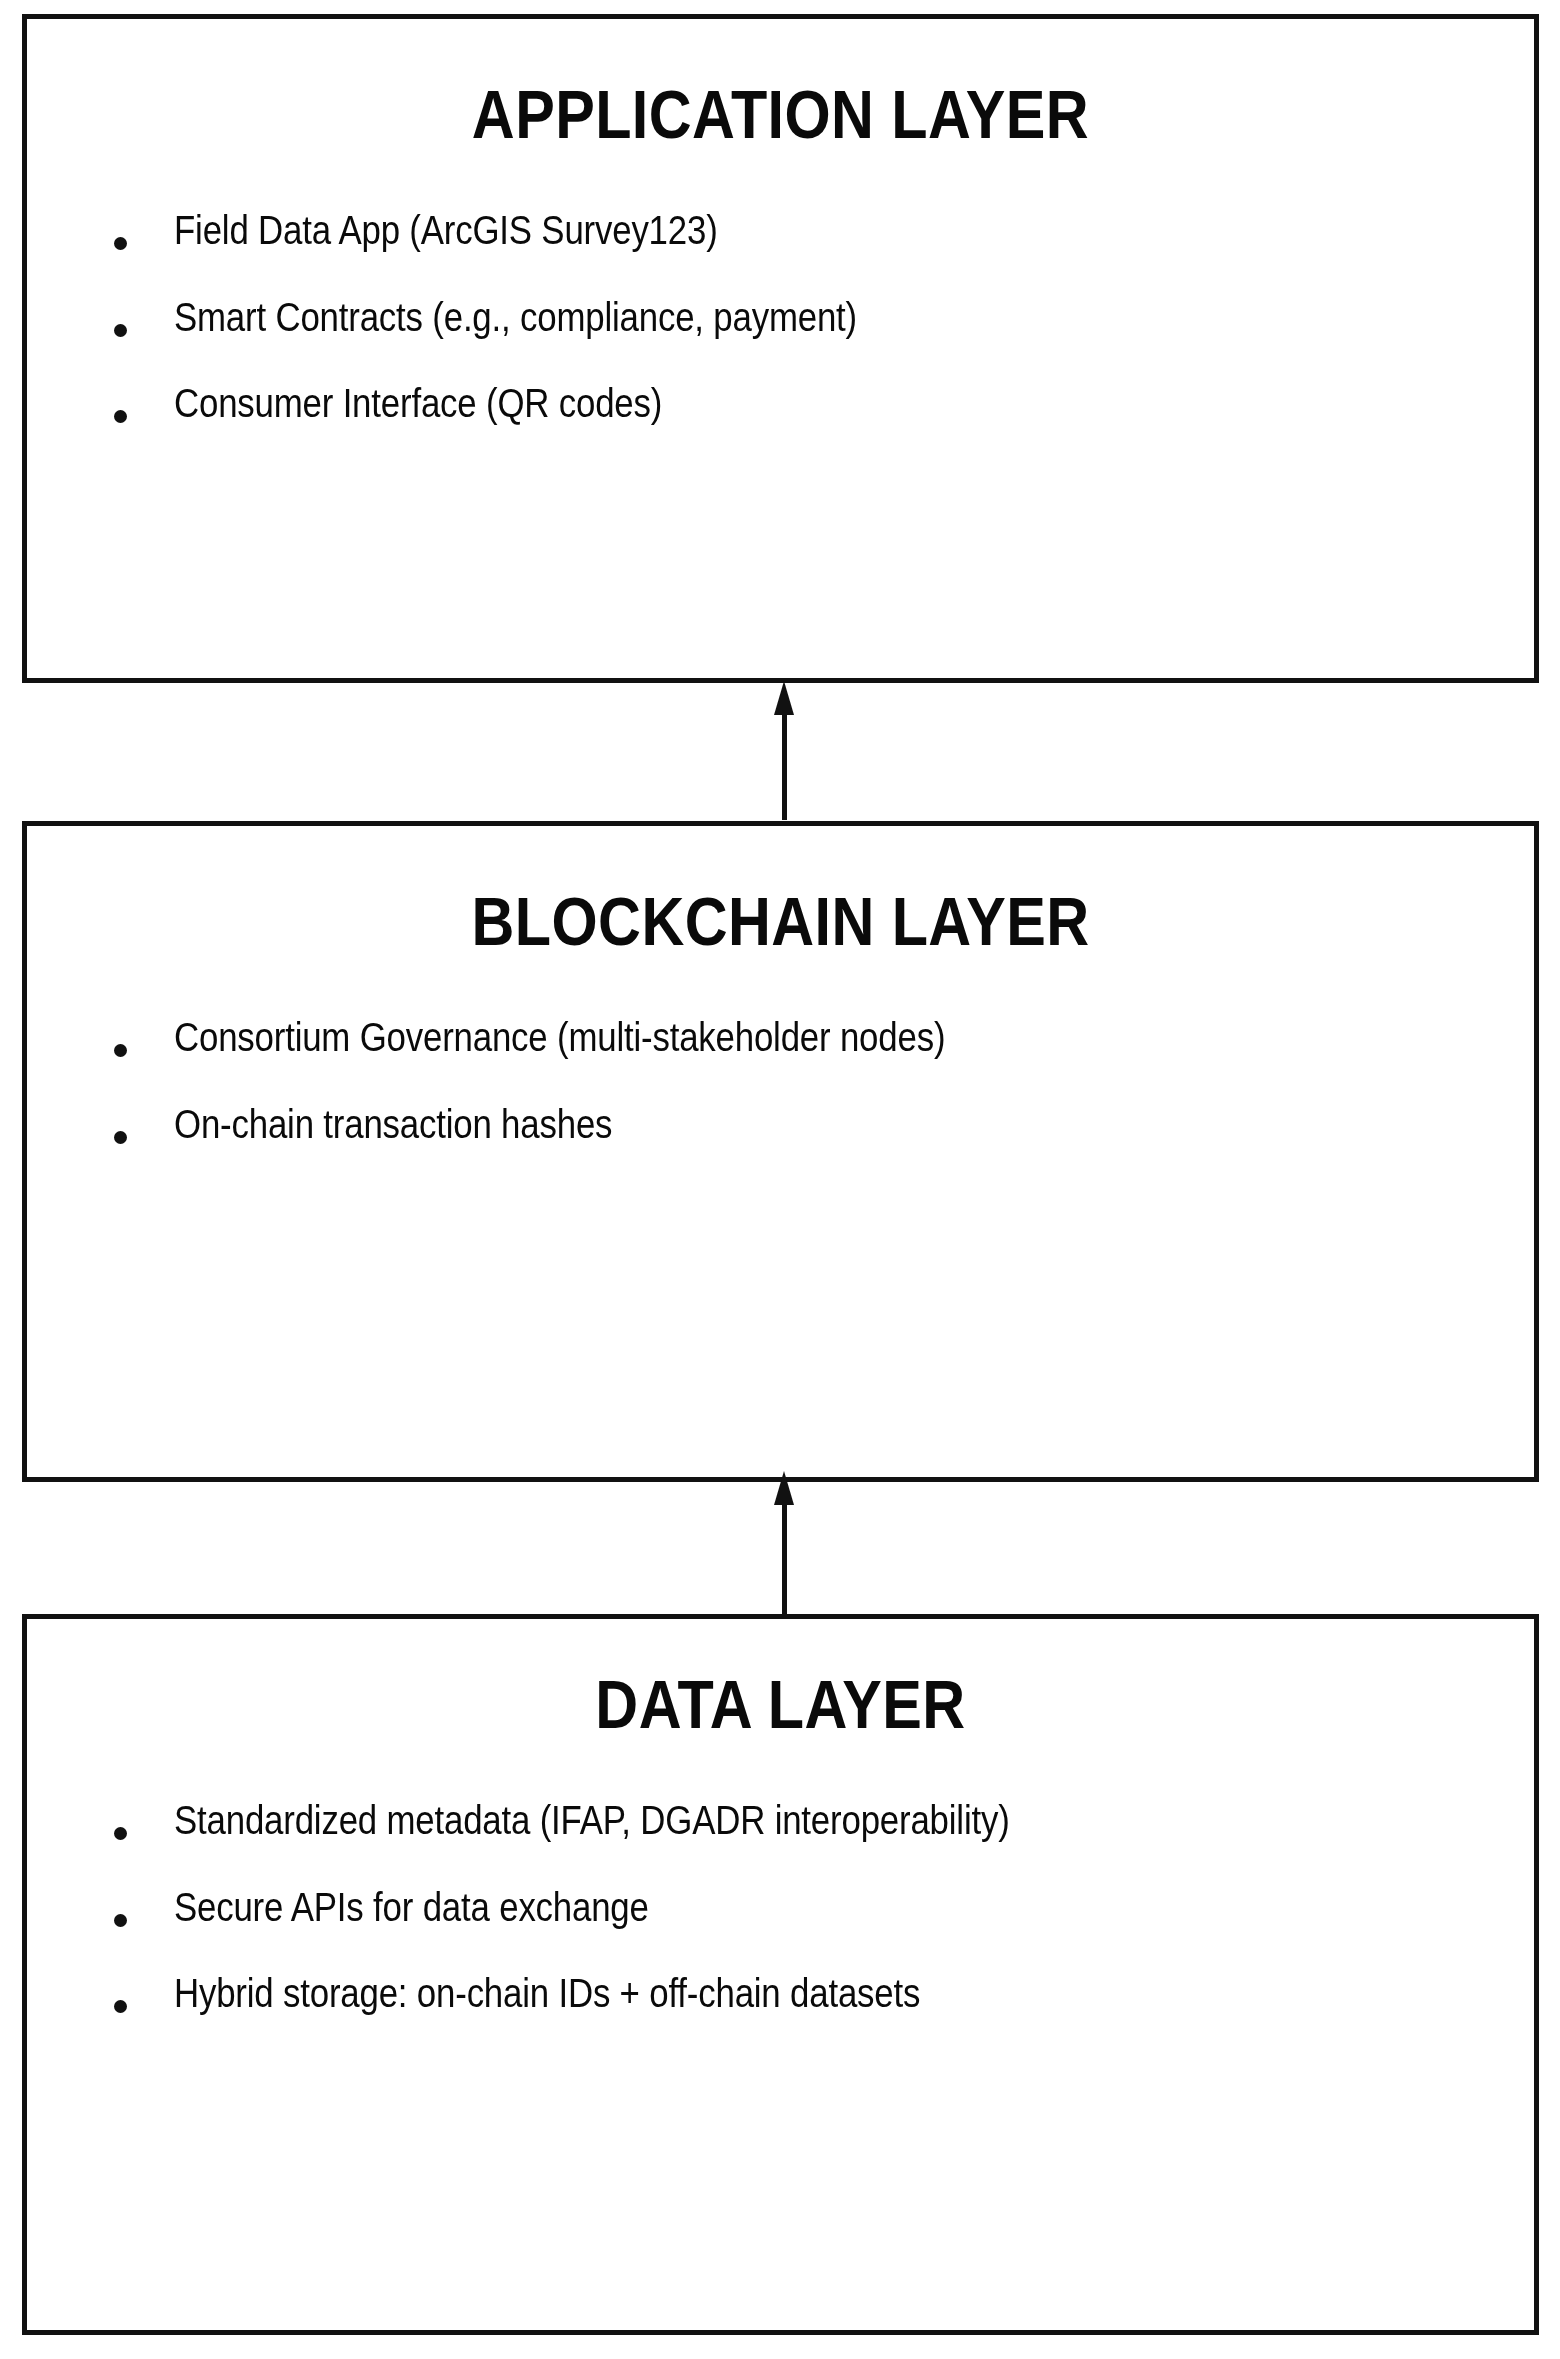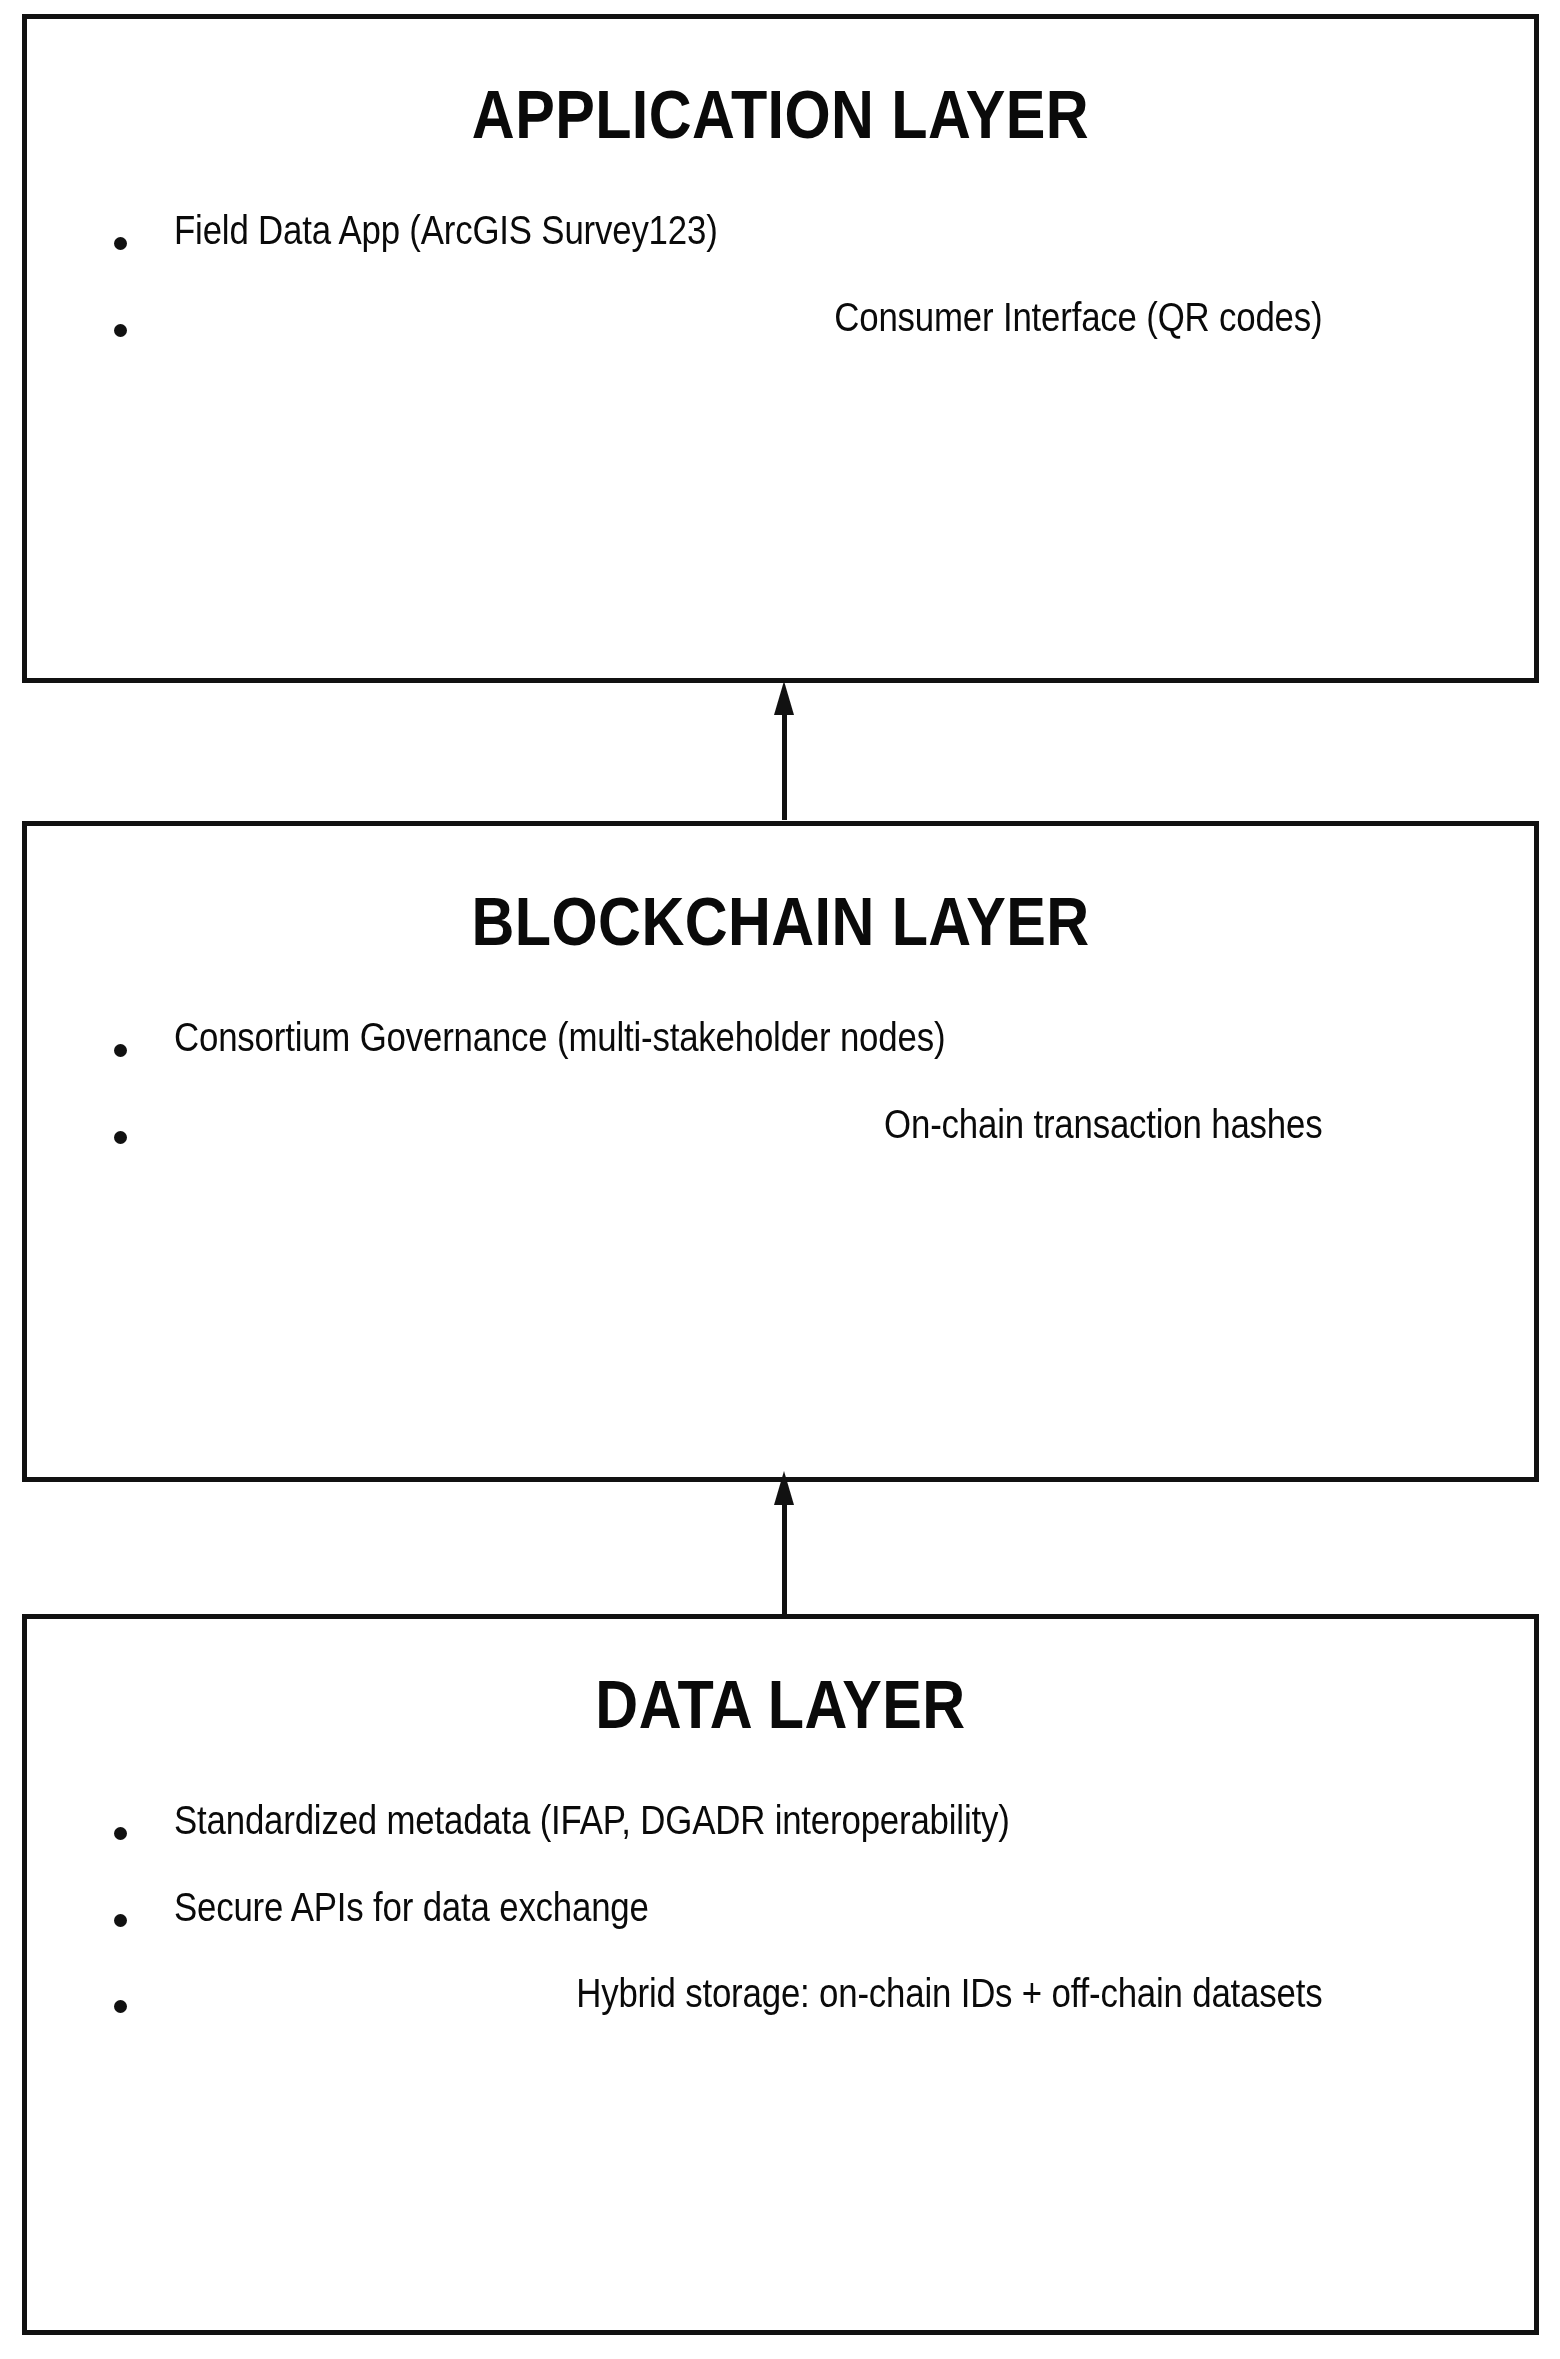--- a/index.html
+++ b/index.html
@@ -65,21 +65,21 @@
   .bullet-item {
     position: relative;
     padding-left: 147px;
     padding-right: 40px;
     margin-bottom: 38px;
     font-size: 40px;
     line-height: 1.21;
     font-weight: 400;
     letter-spacing: -0.2px;
   }
-  .bullet-item:last-child { margin-bottom: 0; text-align: right; }
+  .bullet-item:last-child { margin-bottom: 0; }
 
   .bullet-item > .bullet-text {
     display: block;
     transform: scaleX(0.87);
     transform-origin: left top;
     white-space: pre-line;
   }
 
   .bullet-marker {
     position: absolute;
@@ -126,20 +126,24 @@
 
   <section class="layer-box" id="box-application">
     <h2 class="layer-title">APPLICATION LAYER</h2>
     <ul class="bullet-list">
       <li class="bullet-item">
         <span class="bullet-marker"></span>
         <span class="bullet-text">Field Data App (ArcGIS Survey123)</span>
       </li>
       <li class="bullet-item">
         <span class="bullet-marker"></span>
+        <span class="bullet-text">Smart Contracts (e.g., compliance, payment)</span>
+      </li>
+      <li class="bullet-item">
+        <span class="bullet-marker"></span>
         <span class="bullet-text">Consumer Interface (QR codes)</span>
       </li>
     </ul>
   </section>
 
   <div class="connector" id="connector-app-from-blockchain">
     <span class="connector-shaft"></span>
     <span class="connector-head"></span>
   </div>
 

